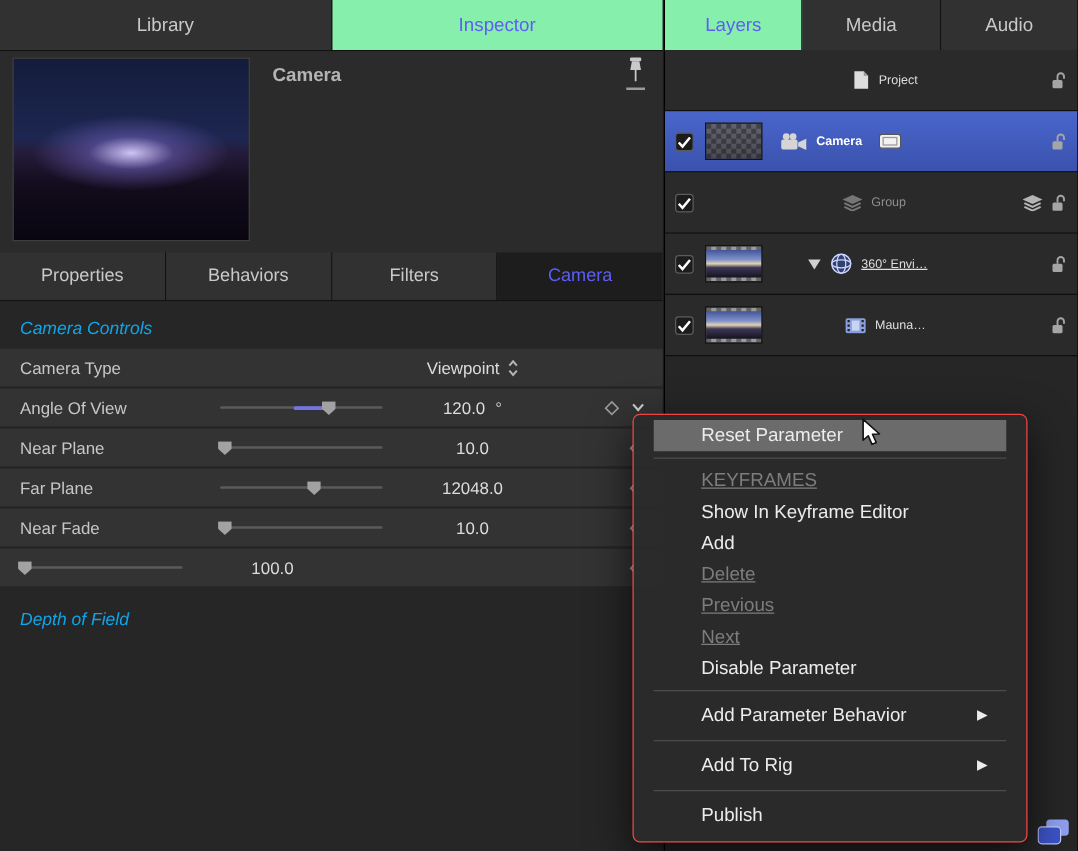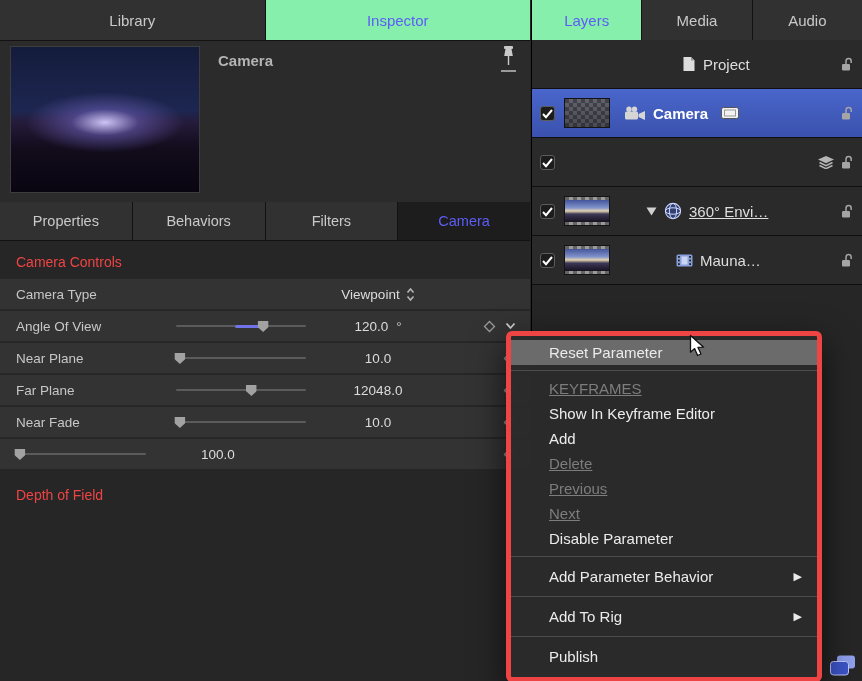--- a/index.html
+++ b/index.html
@@ -24,21 +24,21 @@
   .preview { position:absolute; top:41px; left:0; width:530px; height:161px; background:#2b2b2b; }
   .preview-thumb { position:absolute; left:10px; top:5px; width:190px; height:147px; border:1px solid #3d3d3d;
     background:
       radial-gradient(ellipse 60% 30% at 50% 52%, rgba(215,205,255,.95) 0%, rgba(110,95,185,.55) 30%, rgba(30,25,70,0) 70%),
       linear-gradient(#141c3c 0%, #1d2650 44%, #251b3a 52%, #120c1c 70%, #090510 100%); }
   .preview-title { position:absolute; left:218px; top:11px; font-size:15px; font-weight:bold; color:#b4b4b4; }
   .pin { position:absolute; right:14px; top:4px; padding-bottom:1px; border-bottom:2px solid #9a9a9a; line-height:0; }
 
   
   .controls { position:absolute; top:241px; left:0; width:530px; height:440px; background:#262626; }
-  .section-title { padding:13px 16px 9px; font-size:14px; color:#ef4444; }
+  .section-title { padding:13px 16px 9px; font-size:14px; color:#0ea5e9;font-style:italic; }
   .section-title.dof { padding-top:16px; }
   .ctrl-row { display:flex; align-items:center; height:30px; margin-bottom:2px; background:#333333;
               padding-left:16px; position:relative; }
   .ctrl-label { width:160px; flex:none; font-size:13.5px; color:#c7c7c7; }
   .ctrl-widget { width:146px; flex:none; display:flex; align-items:center; }
   .slider { position:relative; width:130px; height:16px; }
   .slider-track { position:absolute; left:0; right:0; top:7px; height:2px; background:#5b5b5b; border-radius:1px; }
   .slider-fill { position:absolute; top:6.5px; height:3px; background:#7273e8; border-radius:2px; }
   .slider-handle { position:absolute; top:3px; width:11px; height:11px; background:#a2a2a2; transform:translateX(-50%);
                    clip-path:polygon(0 0,100% 0,100% 55%,50% 100%,0 55%); }
@@ -58,33 +58,33 @@
            background:repeating-conic-gradient(#9a9a9a 0% 25%, #646464 0% 50%) 0 0 / 8px 8px; }
   .thumb::after { content:""; position:absolute; inset:3px 0; }
   .thumb.t1::after { inset:0; background:linear-gradient(rgba(15,15,40,.40), rgba(8,8,22,.55)); }
   .thumb.t3::after, .thumb.t4::after {
       background:linear-gradient(#44549a 0%, #8294cc 36%, #e3d4ae 50%, #3c3756 64%, #17121f 100%); }
   .tree { position:absolute; top:0; height:100%; display:flex; align-items:center; gap:7px; }
   .r0 .tree { left:150px; } .r1 .tree { left:92px; } .r2 .tree { left:142px; }
   .r3 .tree { left:114px;align-items:center; } .r4 .tree { left:144px; }
   .licon { display:inline-flex; line-height:0; }
   .r2 .licon { opacity:.55; }
-  .lname { font-size:15px; color:#dedede; white-space:nowrap; }
+  .lname { font-size:10px; color:#dedede; white-space:nowrap; }
   .lname.dim { color:#8f8f8f; }
   .lname.u { text-decoration:underline; }
   .layer-row.selected .lname { color:#fff; font-weight:bold; }
   .disc { display:inline-flex; line-height:0; }
   .badge { display:inline-flex; line-height:0; margin-left:6px; }
   .row-right { position:absolute; right:8px; top:0; height:100%; display:flex; align-items:center; gap:7px; line-height:0; }
   .mini-btn { position:absolute; right:6px; bottom:5px; line-height:0; }
 
   
   .menu { position:absolute; left:506px; top:331px; width:316px; background:rgba(43,43,43,.98);
-          border:5px solid #ef4444; border-radius:6px; box-shadow:0 12px 34px rgba(0,0,0,.65);
-          padding:4px 0 6px; z-index:10; }
+          border:1px solid #ef4444; border-radius:6px; box-shadow:0 12px 34px rgba(0,0,0,.65);
+          padding:4px 16px 6px; z-index:10; }
   .menu-item { height:25px; line-height:25px; padding-left:38px; font-size:15px; color:#ececec; position:relative;
                white-space:nowrap; }
   .menu-item.hl { background:#6b6b6b; }
   .menu-item.dis { color:#7d7d7d;text-decoration:underline; }
   .menu-item.sub, .menu-item.tall { height:29px; line-height:29px; }
   .menu-item .arrow { position:absolute; right:15px; top:0; font-size:11px; color:#ececec; }
   .menu-sep { height:1px; background:#4c4c4c; margin:5px 0; }
 
   .cursor { position:absolute; left:689px; top:334px; z-index:20; line-height:0; }
 </style>
@@ -278,20 +278,30 @@
                 <path d="M5 7 V4.2 A2.6 2.6 0 0 1 10.2 4.2 V6" fill="none" stroke="#a5a5a5" stroke-width="1.5"></path>
                 <rect x="1" y="7" width="8" height="6.5" rx="1.2" fill="#a5a5a5"></rect>
               </svg></span>
           </span>
         </div>
         <div class="layer-row r2">
           <span class="cb">
             <svg width="11" height="10" viewBox="0 0 11 10">
               <path d="M1 5 L4 8.2 L10 1" fill="none" stroke="#fff" stroke-width="2"></path>
             </svg>
+          </span>
+          <span class="tree">
+            <span class="licon">
+              <svg width="16" height="13" viewBox="0 0 16 13">
+                <path d="M8 0 L16 3.6 8 7.2 0 3.6 Z" fill="#b5b5b5"></path>
+                <path d="M1.5 6.5 L8 9.6 14.5 6.5" fill="none" stroke="#b5b5b5" stroke-width="1.6"></path>
+                <path d="M1.5 9.5 L8 12.6 14.5 9.5" fill="none" stroke="#b5b5b5" stroke-width="1.6"></path>
+              </svg>
+            </span>
+            <span class="lname dim">Group</span>
           </span>
           <span class="row-right">
             <span><svg width="16" height="13" viewBox="0 0 16 13">
                 <path d="M8 0 L16 3.6 8 7.2 0 3.6 Z" fill="#b5b5b5"></path>
                 <path d="M1.5 6.5 L8 9.6 14.5 6.5" fill="none" stroke="#b5b5b5" stroke-width="1.6"></path>
                 <path d="M1.5 9.5 L8 12.6 14.5 9.5" fill="none" stroke="#b5b5b5" stroke-width="1.6"></path>
               </svg></span>
             <span class="lock"><svg width="13" height="15" viewBox="0 0 13 15">
                 <path d="M5 7 V4.2 A2.6 2.6 0 0 1 10.2 4.2 V6" fill="none" stroke="#a5a5a5" stroke-width="1.5"></path>
                 <rect x="1" y="7" width="8" height="6.5" rx="1.2" fill="#a5a5a5"></rect>

